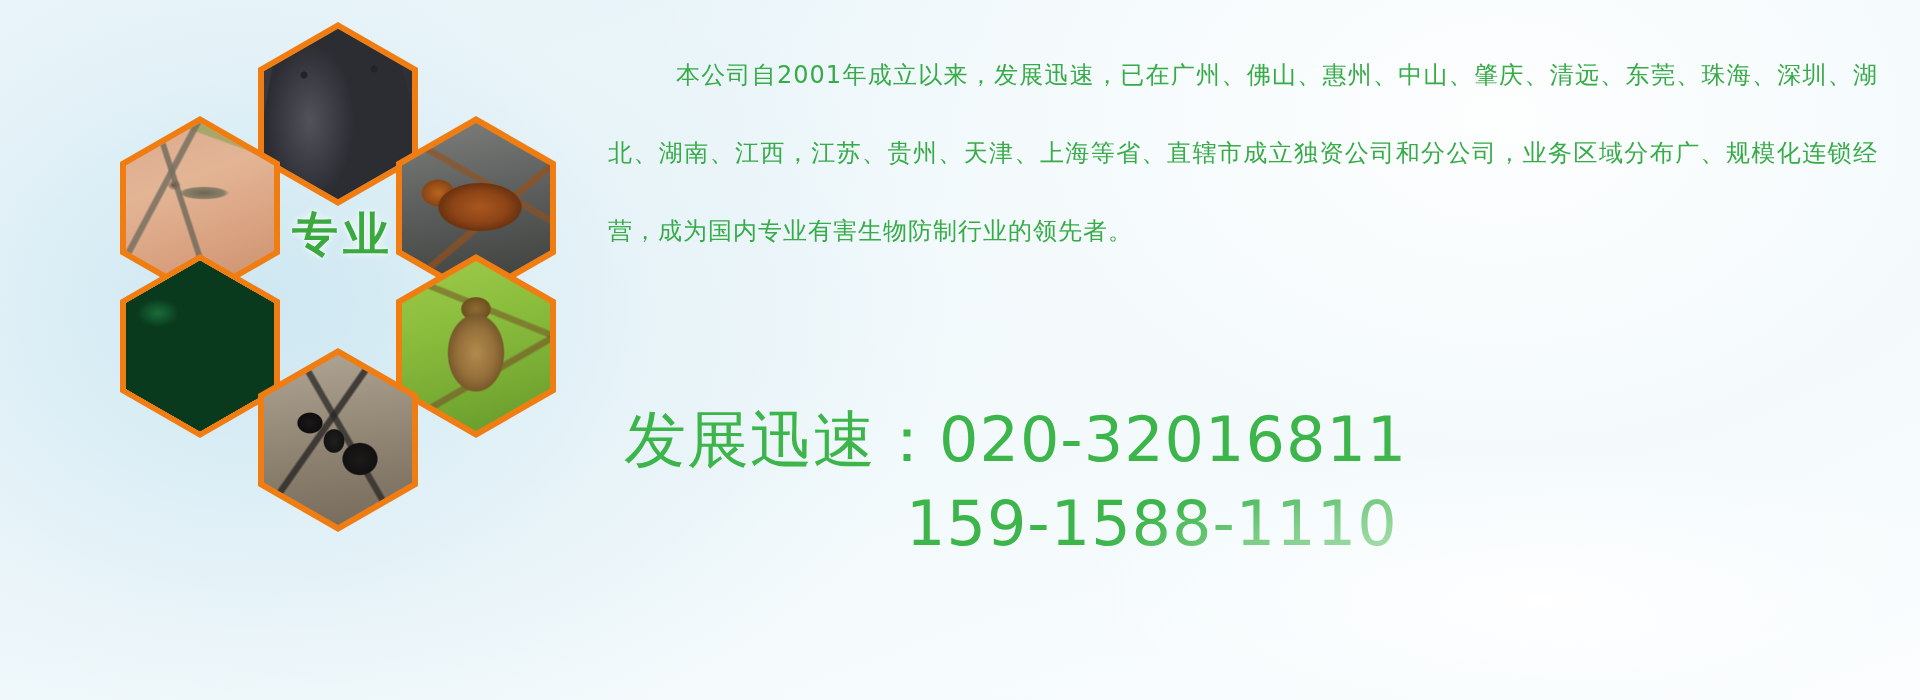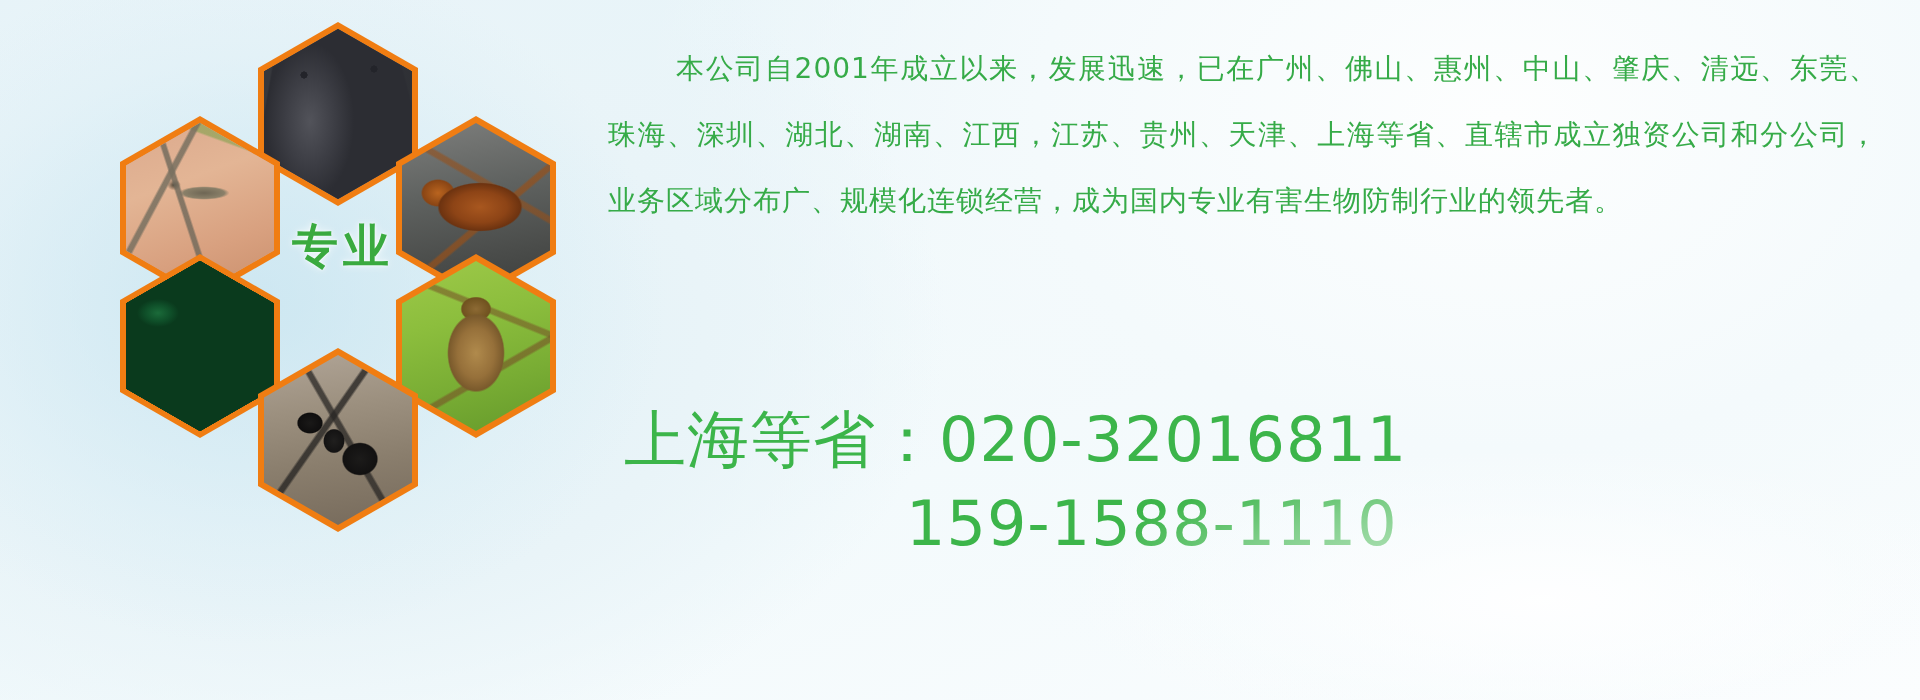--- a/index.html
+++ b/index.html
@@ -132,33 +132,32 @@
   }
 
   
   .slogan {
     position: absolute; left: 175px; top: 195px; width: 160px;
     text-align: center; line-height: 1.18;
     font-size: 46px; font-weight: 700; letter-spacing: 5px;
     color: #3aaa3f;
     text-shadow: 0 0 3px rgba(255,255,255,.95), 0 0 8px rgba(255,255,255,.8);
     z-index: 5;
-    margin-top: 12px;
   }
   .slogan div { white-space: nowrap; }
 
   
   .copy {
     position: absolute; left: 608px; top: 36px; width: 1270px;
   }
   .copy p {
     margin: 0;
     color: #36ab48;
-    font-size: 28px;
-    line-height: 66px;
+    font-size: 24px;
+    line-height: 78px;
     letter-spacing: 1px;
     text-indent: 68px;
     text-align: justify;
     text-justify: inter-ideograph;
     font-weight: 500;
   }
   .contact {
     position: absolute; left: 624px; top: 398px; width: 1280px;
     color: #3cb54a;
     font-weight: 500;
@@ -217,17 +216,17 @@
     <div class="slogan">
       <div>专业</div>
     </div>
   </div>
 
   <div class="copy">
     <p>本公司自2001年成立以来，发展迅速，已在广州、佛山、惠州、中山、肇庆、清远、东莞、珠海、深圳、湖北、湖南、江西，江苏、贵州、天津、上海等省、直辖市成立独资公司和分公司，业务区域分布广、规模化连锁经营，成为国内专业有害生物防制行业的领先者。</p>
   </div>
 
   <div class="contact">
-    <div class="line1"><span>上海等省：</span><span>020-32016811</span></div>
+    <div class="line1"><span>发展迅速：</span><span>020-32016811</span></div>
     <div class="line2">159-1588-1110</div>
   </div>
 
 </div>
 
 </body></html>

